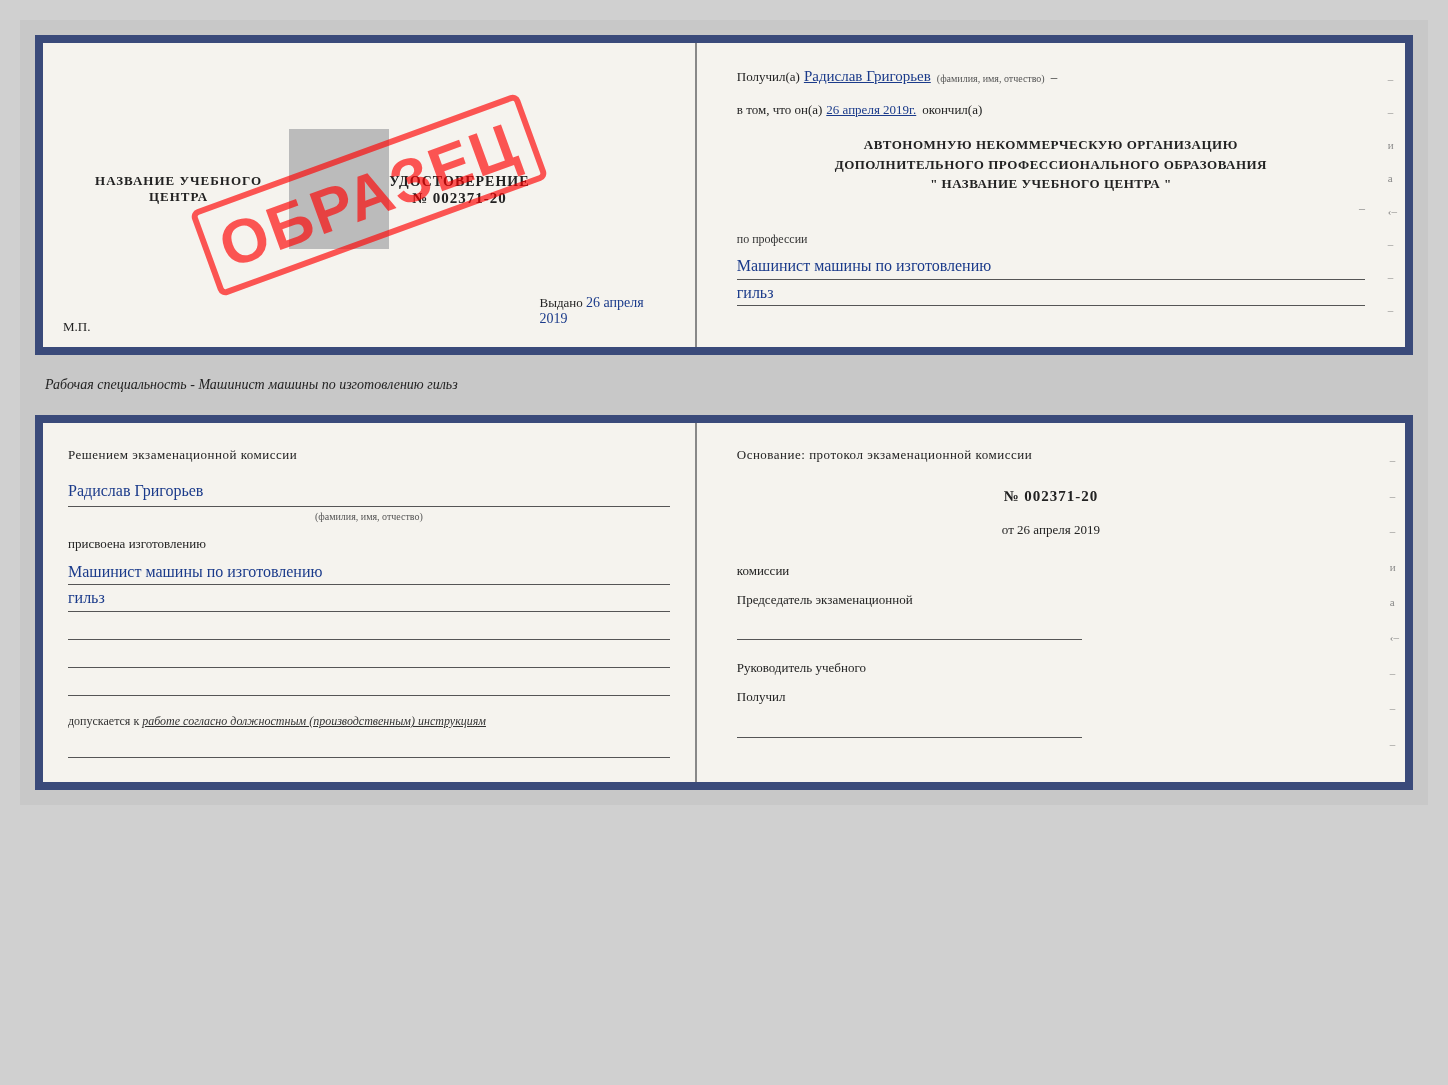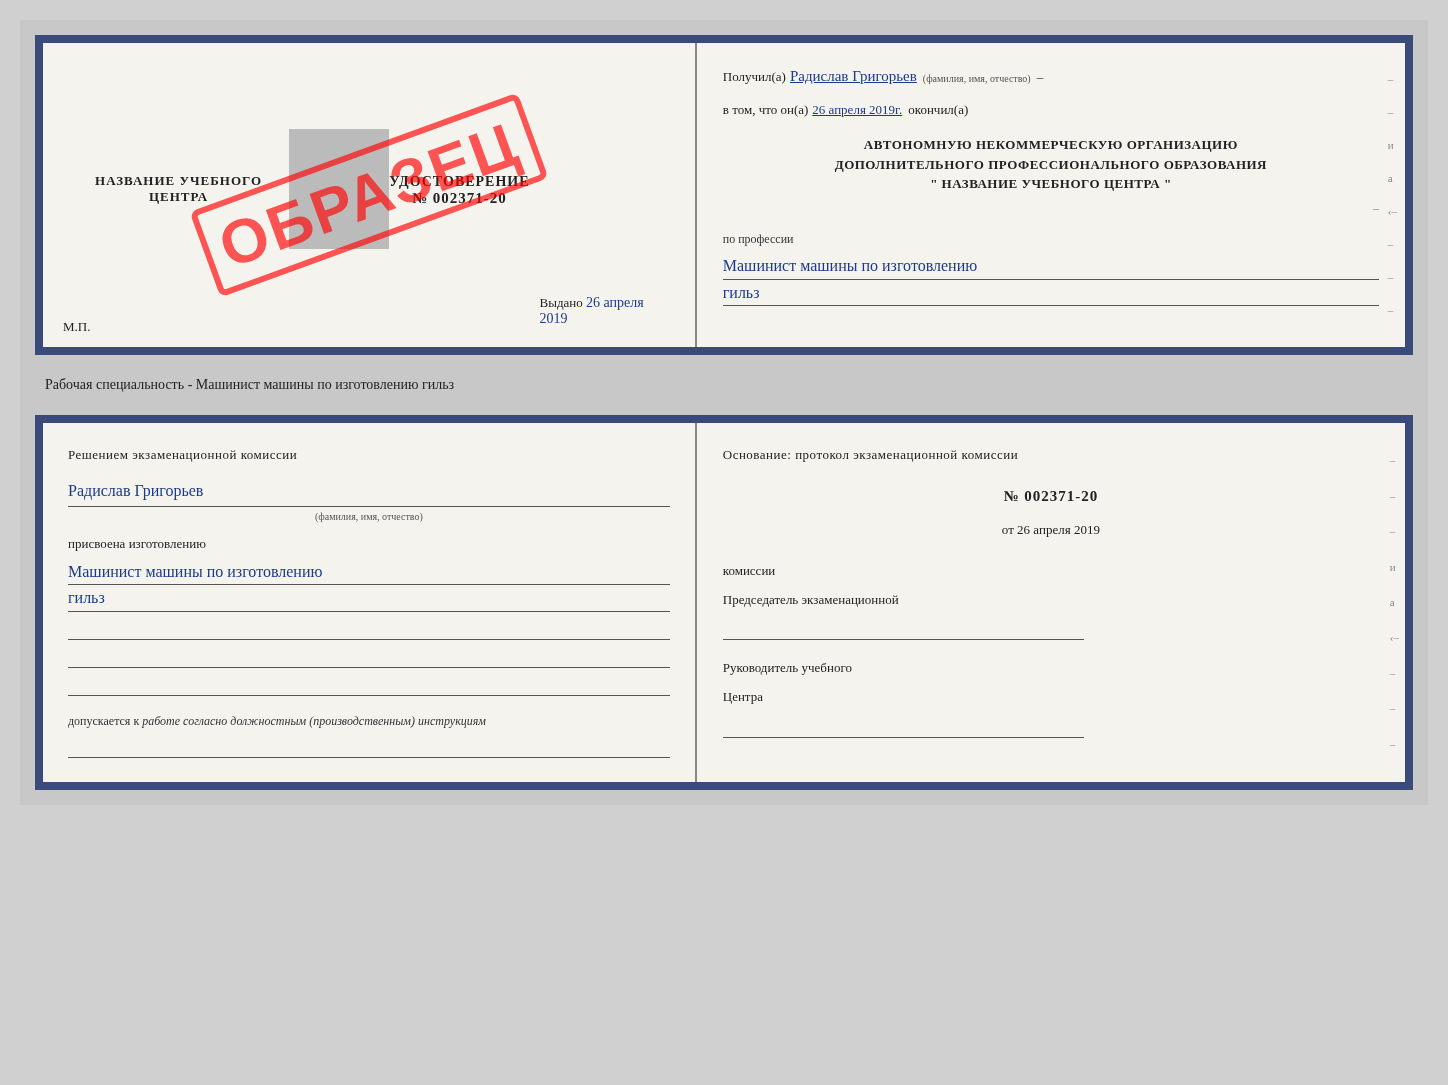--- a/index.html
+++ b/index.html
@@ -30,21 +30,21 @@
 
     .doc-left {
       width: 48%;
       border-right: 2px solid #888;
       padding: 20px 25px;
       position: relative;
     }
 
     .doc-right {
       width: 52%;
-      padding: 20px 26px;
+      padding: 20px 40px;
       position: relative;
     }
 
     
     .doc1 .doc-left {
       display: flex;
       align-items: center;
     }
 
     .center-title {
@@ -188,20 +188,21 @@
       font-size: 11px;
       color: #888;
       padding: 20px 0;
     }
 
     
     .separator-label {
       font-size: 14px;
       color: #222;
       padding: 4px 10px;
+      font-style: italic;
     }
 
     
     .doc2 .doc-left {
       padding: 20px 25px;
       font-size: 13px;
       color: #222;
       line-height: 1.9;
     }
 
@@ -261,20 +262,21 @@
 
     .dopuskaetsya-text {
       font-size: 12px;
       color: #333;
       margin-top: 16px;
       line-height: 1.5;
     }
 
     .dopuskaetsya-italic {
       font-style: italic;
+      text-decoration: underline;
     }
 
     
     .osnование-title {
       font-size: 13px;
       font-weight: normal;
       letter-spacing: 0.5px;
       margin-bottom: 14px;
     }
 
@@ -414,21 +416,21 @@
       </div>
 
       <div class="signature-block">
         <div class="signature-label">комиссии</div>
         <div class="signature-label">Председатель экзаменационной</div>
         <span class="signature-line"></span>
       </div>
 
       <div class="signature-block">
         <div class="signature-label">Руководитель учебного</div>
-        <div class="signature-label">Центра</div>
+        <div class="signature-label">Получил</div>
         <span class="signature-line"></span>
       </div>
 
       <div class="right-edge-dashes">
         <span>–</span>
         <span>–</span>
         <span>–</span>
         <span>и</span>
         <span>а</span>
         <span>‹–</span>

